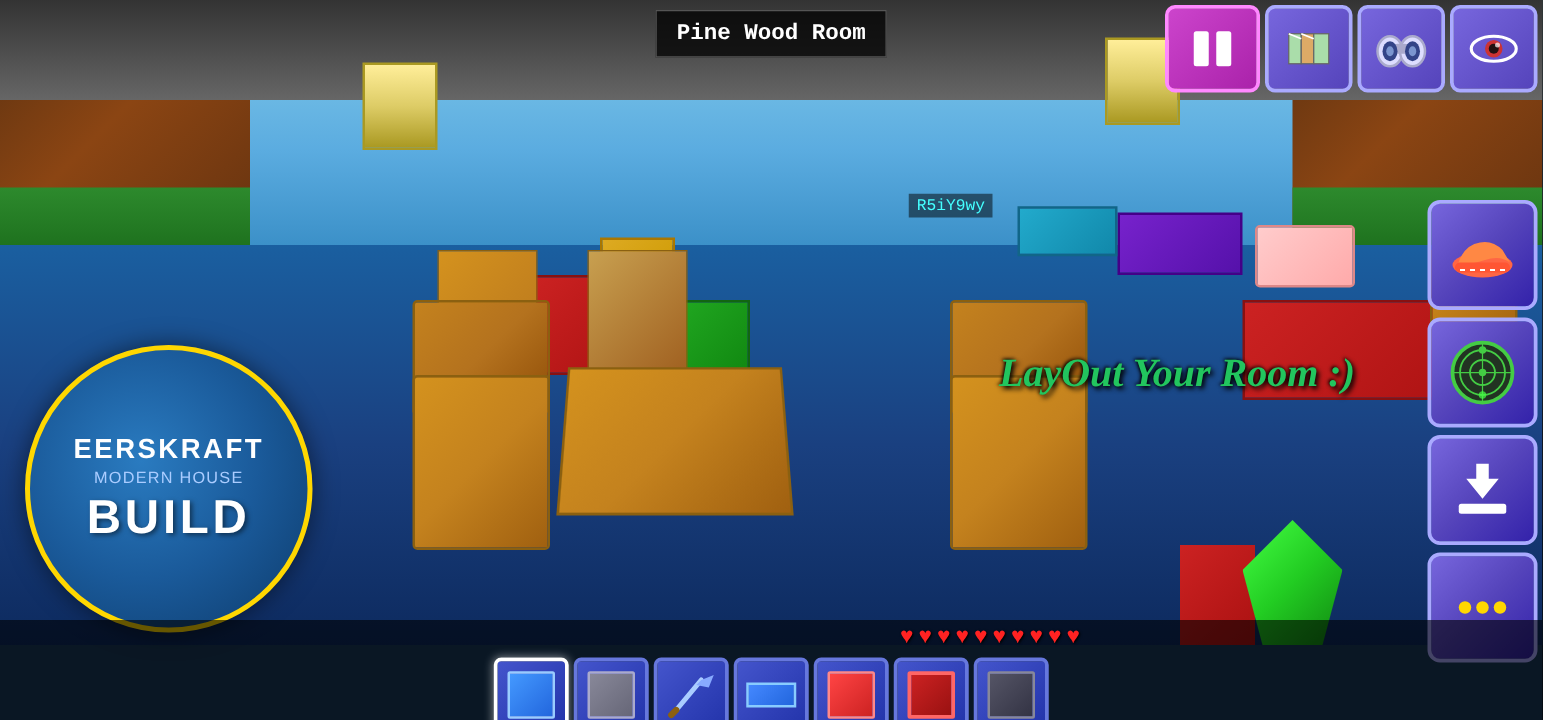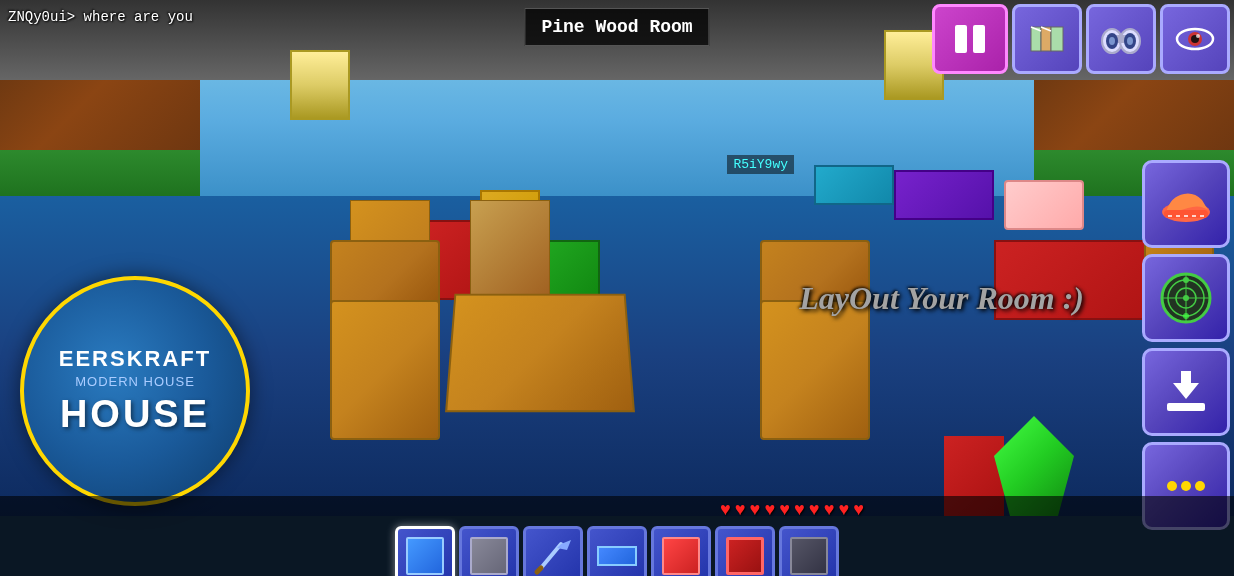--- a/index.html
+++ b/index.html
@@ -254,21 +254,21 @@
       border: 1px solid #555;
       z-index: 20;
       white-space: nowrap;
     }
 
     
     #layout-text {
       position: absolute;
       top: 280px;
       right: 150px;
-      color: #a3a3a3;
+      color: #22c55e;
       font-size: 32px;
       font-style: italic;
       font-family: Georgia, serif;
       font-weight: bold;
       text-shadow: 2px 2px 4px #000, -1px -1px 3px #000;
       z-index: 10;
     }
 
     
     #logo-circle {
@@ -541,35 +541,34 @@
     <div class="pillow"></div>
     <div class="nightstand"></div>
   </div>
 
   <div class="green-gem"></div>
 
   <div class="red-item"></div>
 </div>
 
 <div id="chat-overlay">
-  <div class="chat-line">ZNQy0ui&gt; where are you</div>
 </div>
 
 <div id="item-tooltip">
   <span>Pine Wood Room</span>
 </div>
 
 <div class="player-tag">R5iY9wy</div>
 
 <div id="layout-text">LayOut Your Room :)</div>
 
 <div id="logo-circle">
   <div class="logo-brand">EERSKRAFT</div>
   <div class="logo-sub">MODERN HOUSE</div>
-  <div class="logo-build">HOUSE</div>
+  <div class="logo-build">BUILD</div>
 </div>
 
 <div id="top-right-btns">
 
   <div class="top-btn top-btn-pause">
     <div class="pause-bars">
       <div class="pause-bar"></div>
       <div class="pause-bar"></div>
     </div>
   </div>

